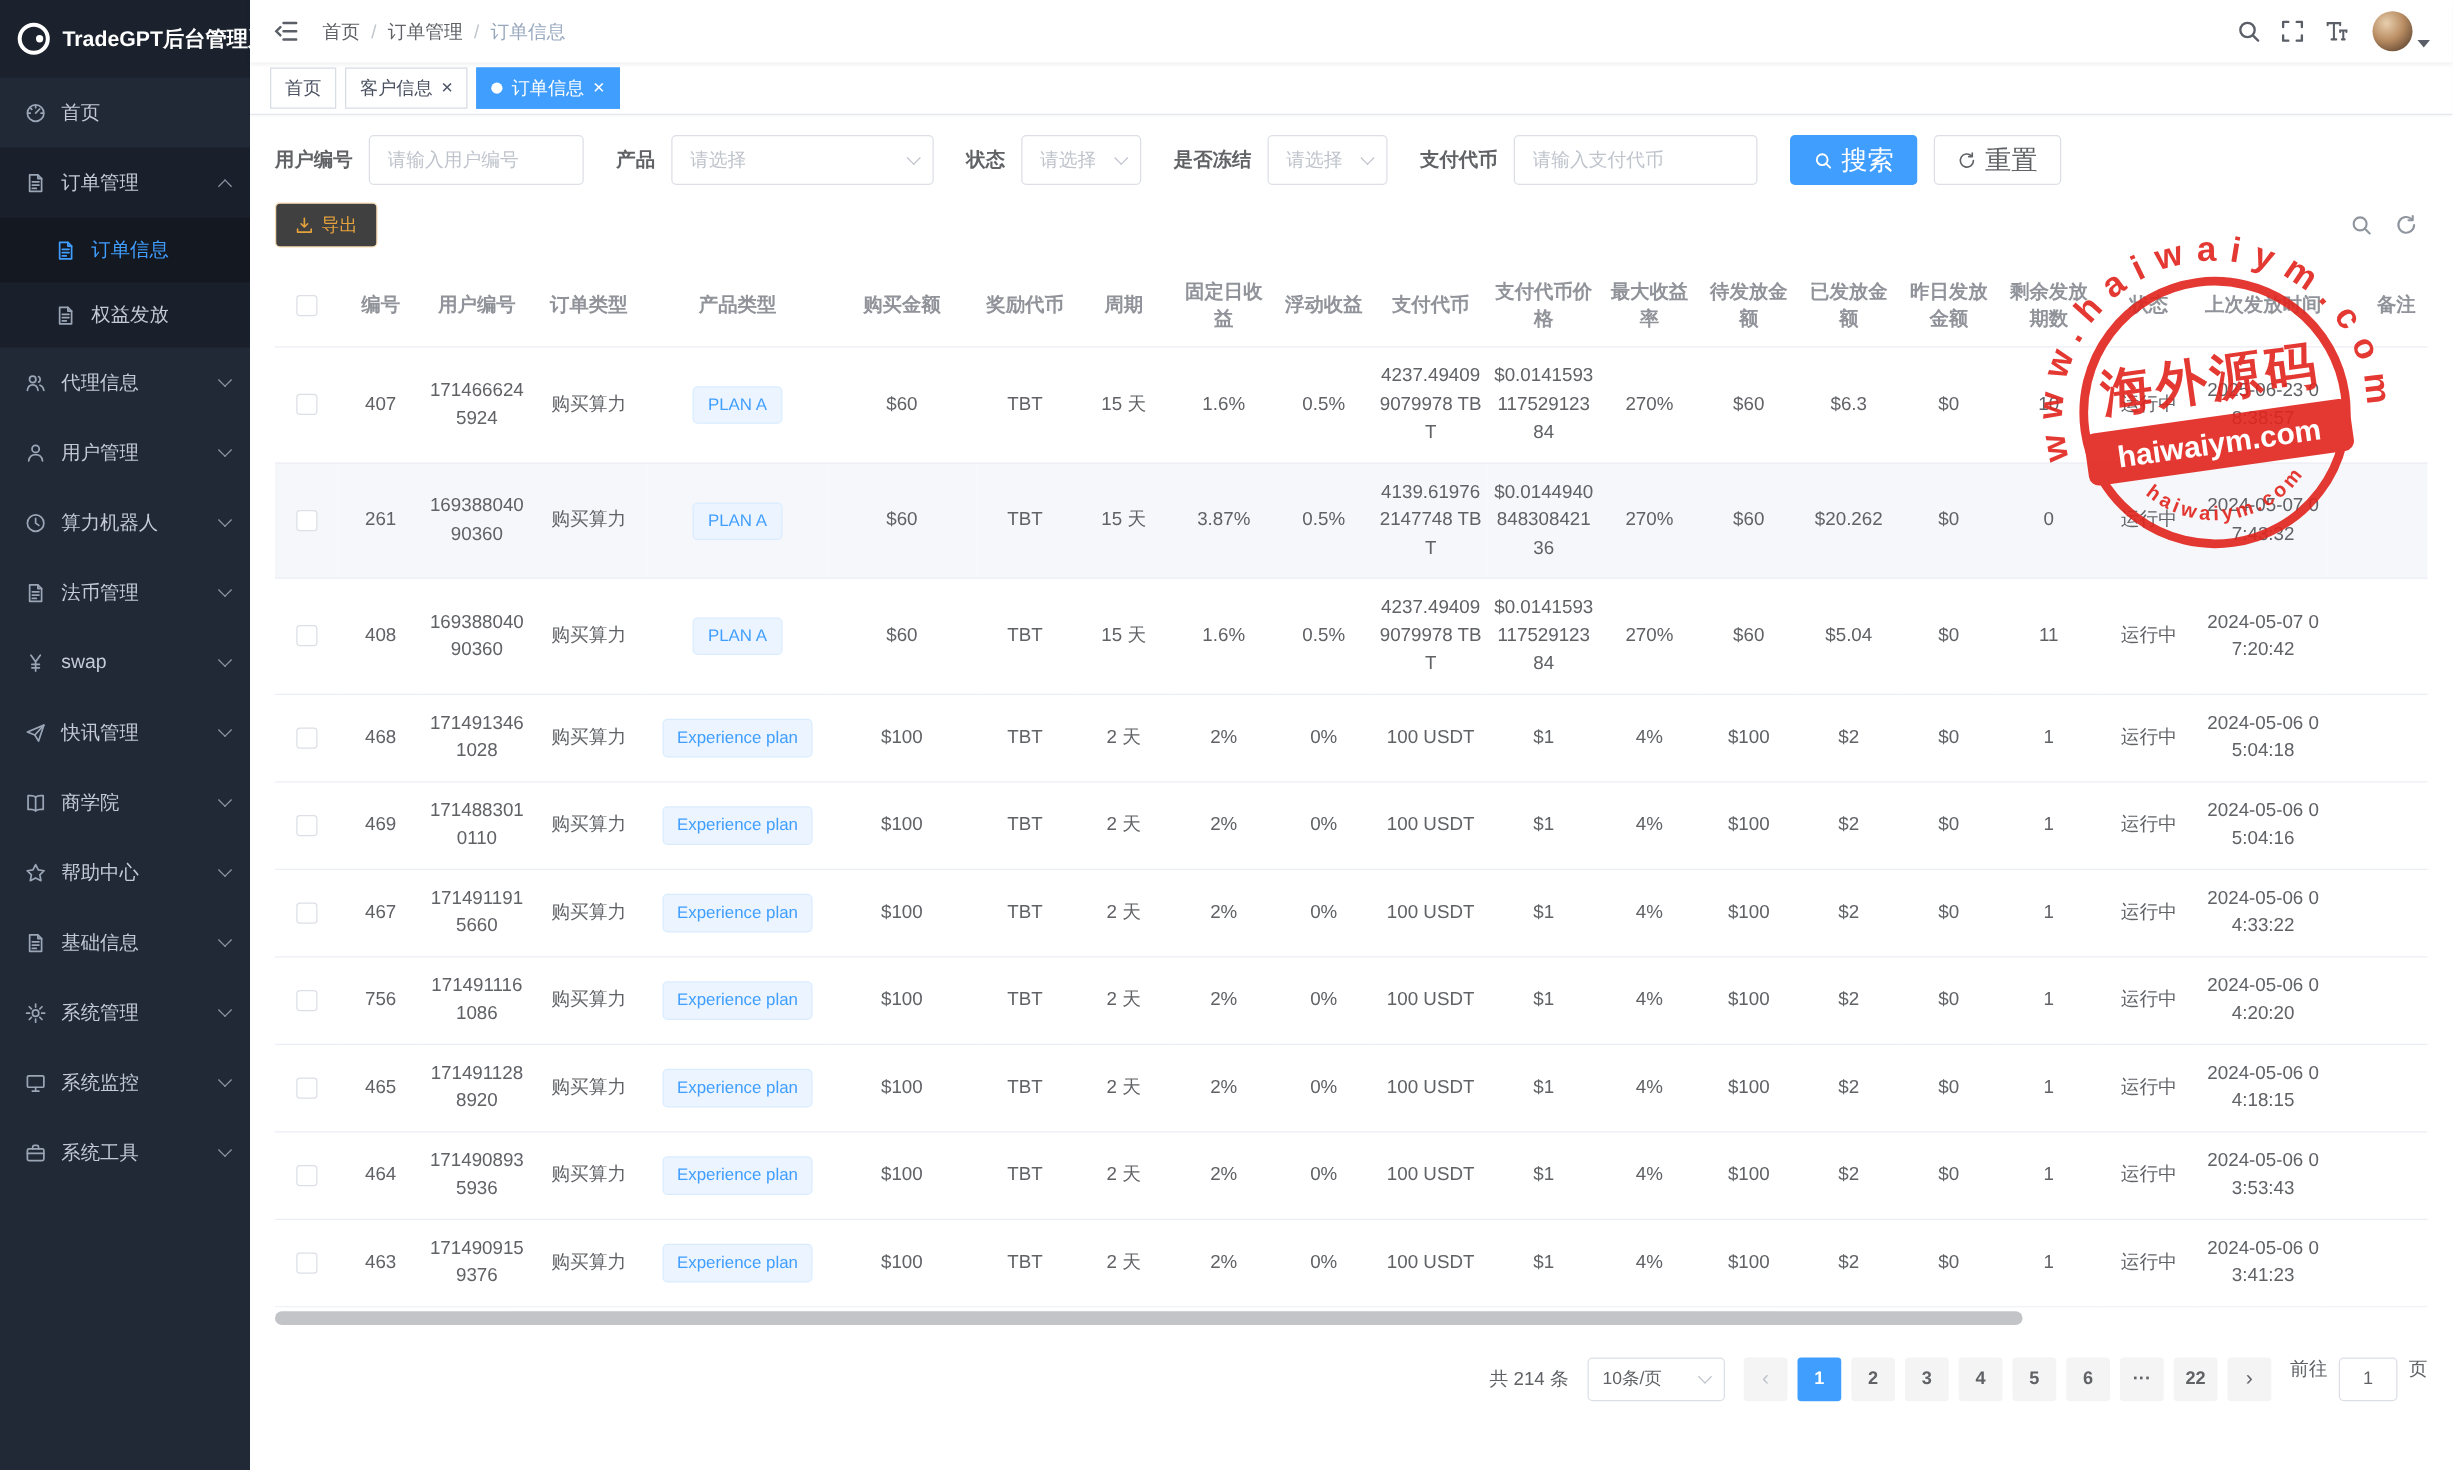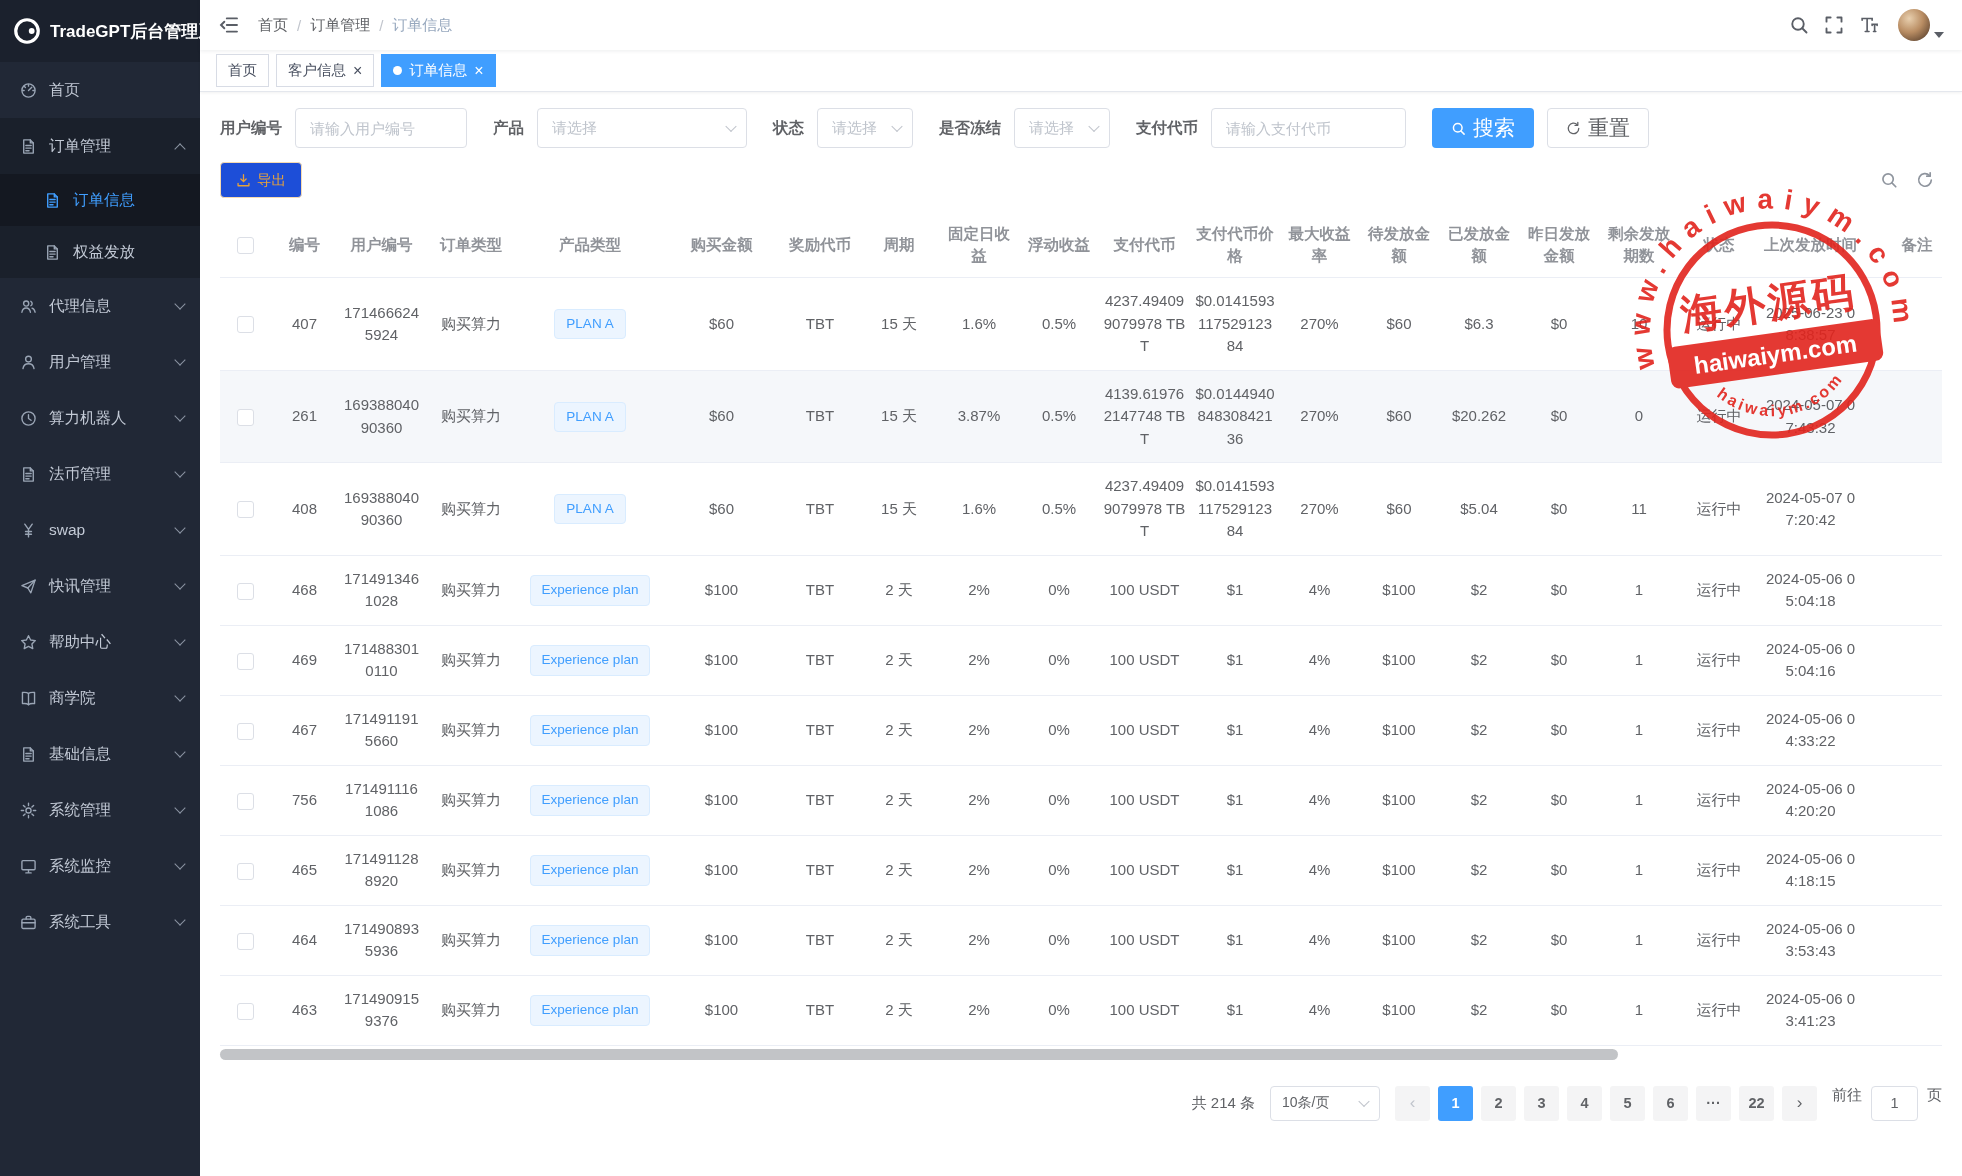--- a/index.html
+++ b/index.html
@@ -59,21 +59,21 @@
 .f-select{height:40px;border:1px solid #dcdfe6;border-radius:4px;padding:0 30px 0 14px;display:flex;align-items:center;
   position:relative;color:#bfc4cc;font-size:15px;cursor:pointer;background:#fff;white-space:nowrap}
 .sel-chev{position:absolute;right:11px;top:50%;width:8px;height:8px;border-right:1.4px solid #c0c4cc;
   border-bottom:1.4px solid #c0c4cc;transform:translateY(-70%) rotate(45deg)}
 .btn{height:40px;border-radius:4px;display:inline-flex;align-items:center;gap:7px;padding:0 18px;
   font-size:21px;cursor:pointer;border:1px solid transparent;font-family:inherit}
 .btn-primary{background:#409eff;color:#fff}
 .btn-plain{background:#fff;border-color:#dcdfe6;color:#606266}
 .bicon{width:15px;height:15px}
 .toolbar{margin-top:14px;display:flex;align-items:center}
-.btn-export{height:36px;padding:0 15px;font-size:14.5px;color:#e6a23c;background:#1d4ed8;border:1px solid #f5dab1;
+.btn-export{height:36px;padding:0 15px;font-size:14.5px;color:#e6a23c;background:#404040;border:1px solid #f5dab1;
   border-radius:4px;display:inline-flex;align-items:center;gap:6px;cursor:pointer;font-family:inherit}
 .tool-icons{margin-left:auto;display:flex;gap:18px;align-items:center;padding-right:8px}
 .tool-icon{width:18px;height:18px;color:#8f959e;cursor:pointer}
 
 .table-wrap{margin-top:14px;width:1722px;overflow:hidden}
 table{border-collapse:collapse;table-layout:fixed;width:1752px;font-size:15px}
 th{color:#909399;font-weight:bold;padding:11px 4px;border-bottom:1px solid #ebeef5;text-align:center;
   line-height:1.4;vertical-align:middle;font-size:15.5px}
 td{color:#606266;padding:12px 4px;border-bottom:1px solid #ebeef5;text-align:center;line-height:1.5;
   vertical-align:middle;word-break:break-all}
@@ -217,34 +217,34 @@
               <path d="M1.8 7.2L14.2 2 10.2 14l-2.8-4.6L1.8 7.2z"></path>
               <path d="M7.4 9.4l6.8-7.4"></path>
             </svg>
           </span>
           <span class="menu-label">快讯管理</span>
           <i class="chev"></i>
         </div>
         <div class="menu-item">
           <span class="icon" style="width: 17px; height: 17px;">
             <svg fill="none" stroke="currentColor" stroke-width="1.3" stroke-linecap="round" stroke-linejoin="round" viewBox="0 0 16 16">
-              <path d="M8 1.6l2 4 4.4.6-3.2 3.1.8 4.4L8 11.6l-4 2.1.8-4.4L1.6 6.2 6 5.6z"></path>
-            </svg>
-          </span>
-          <span class="menu-label">帮助中心</span>
-          <i class="chev"></i>
-        </div>
-        <div class="menu-item">
-          <span class="icon" style="width: 17px; height: 17px;">
-            <svg fill="none" stroke="currentColor" stroke-width="1.3" stroke-linecap="round" stroke-linejoin="round" viewBox="0 0 16 16">
               <path d="M8 3.4C6.9 2.4 5 2.1 2.3 2.4v10.4c2.7-.3 4.6 0 5.7 1 1.1-1 3-1.3 5.7-1V2.4C11 2.1 9.1 2.4 8 3.4z"></path>
               <path d="M8 3.4v10.4"></path>
             </svg>
           </span>
           <span class="menu-label">商学院</span>
+          <i class="chev"></i>
+        </div>
+        <div class="menu-item">
+          <span class="icon" style="width: 17px; height: 17px;">
+            <svg fill="none" stroke="currentColor" stroke-width="1.3" stroke-linecap="round" stroke-linejoin="round" viewBox="0 0 16 16">
+              <path d="M8 1.6l2 4 4.4.6-3.2 3.1.8 4.4L8 11.6l-4 2.1.8-4.4L1.6 6.2 6 5.6z"></path>
+            </svg>
+          </span>
+          <span class="menu-label">帮助中心</span>
           <i class="chev"></i>
         </div>
         <div class="menu-item">
           <span class="icon" style="width: 17px; height: 17px;">
             <svg fill="none" stroke="currentColor" stroke-width="1.3" stroke-linecap="round" stroke-linejoin="round" viewBox="0 0 16 16">
               <path d="M3.5 1.8h6.2l2.8 2.8v9.6H3.5z"></path>
               <path d="M9.7 1.8v2.8h2.8"></path>
               <path d="M5.5 7h5M5.5 9.5h5M5.5 12h3"></path>
             </svg>
           </span>

